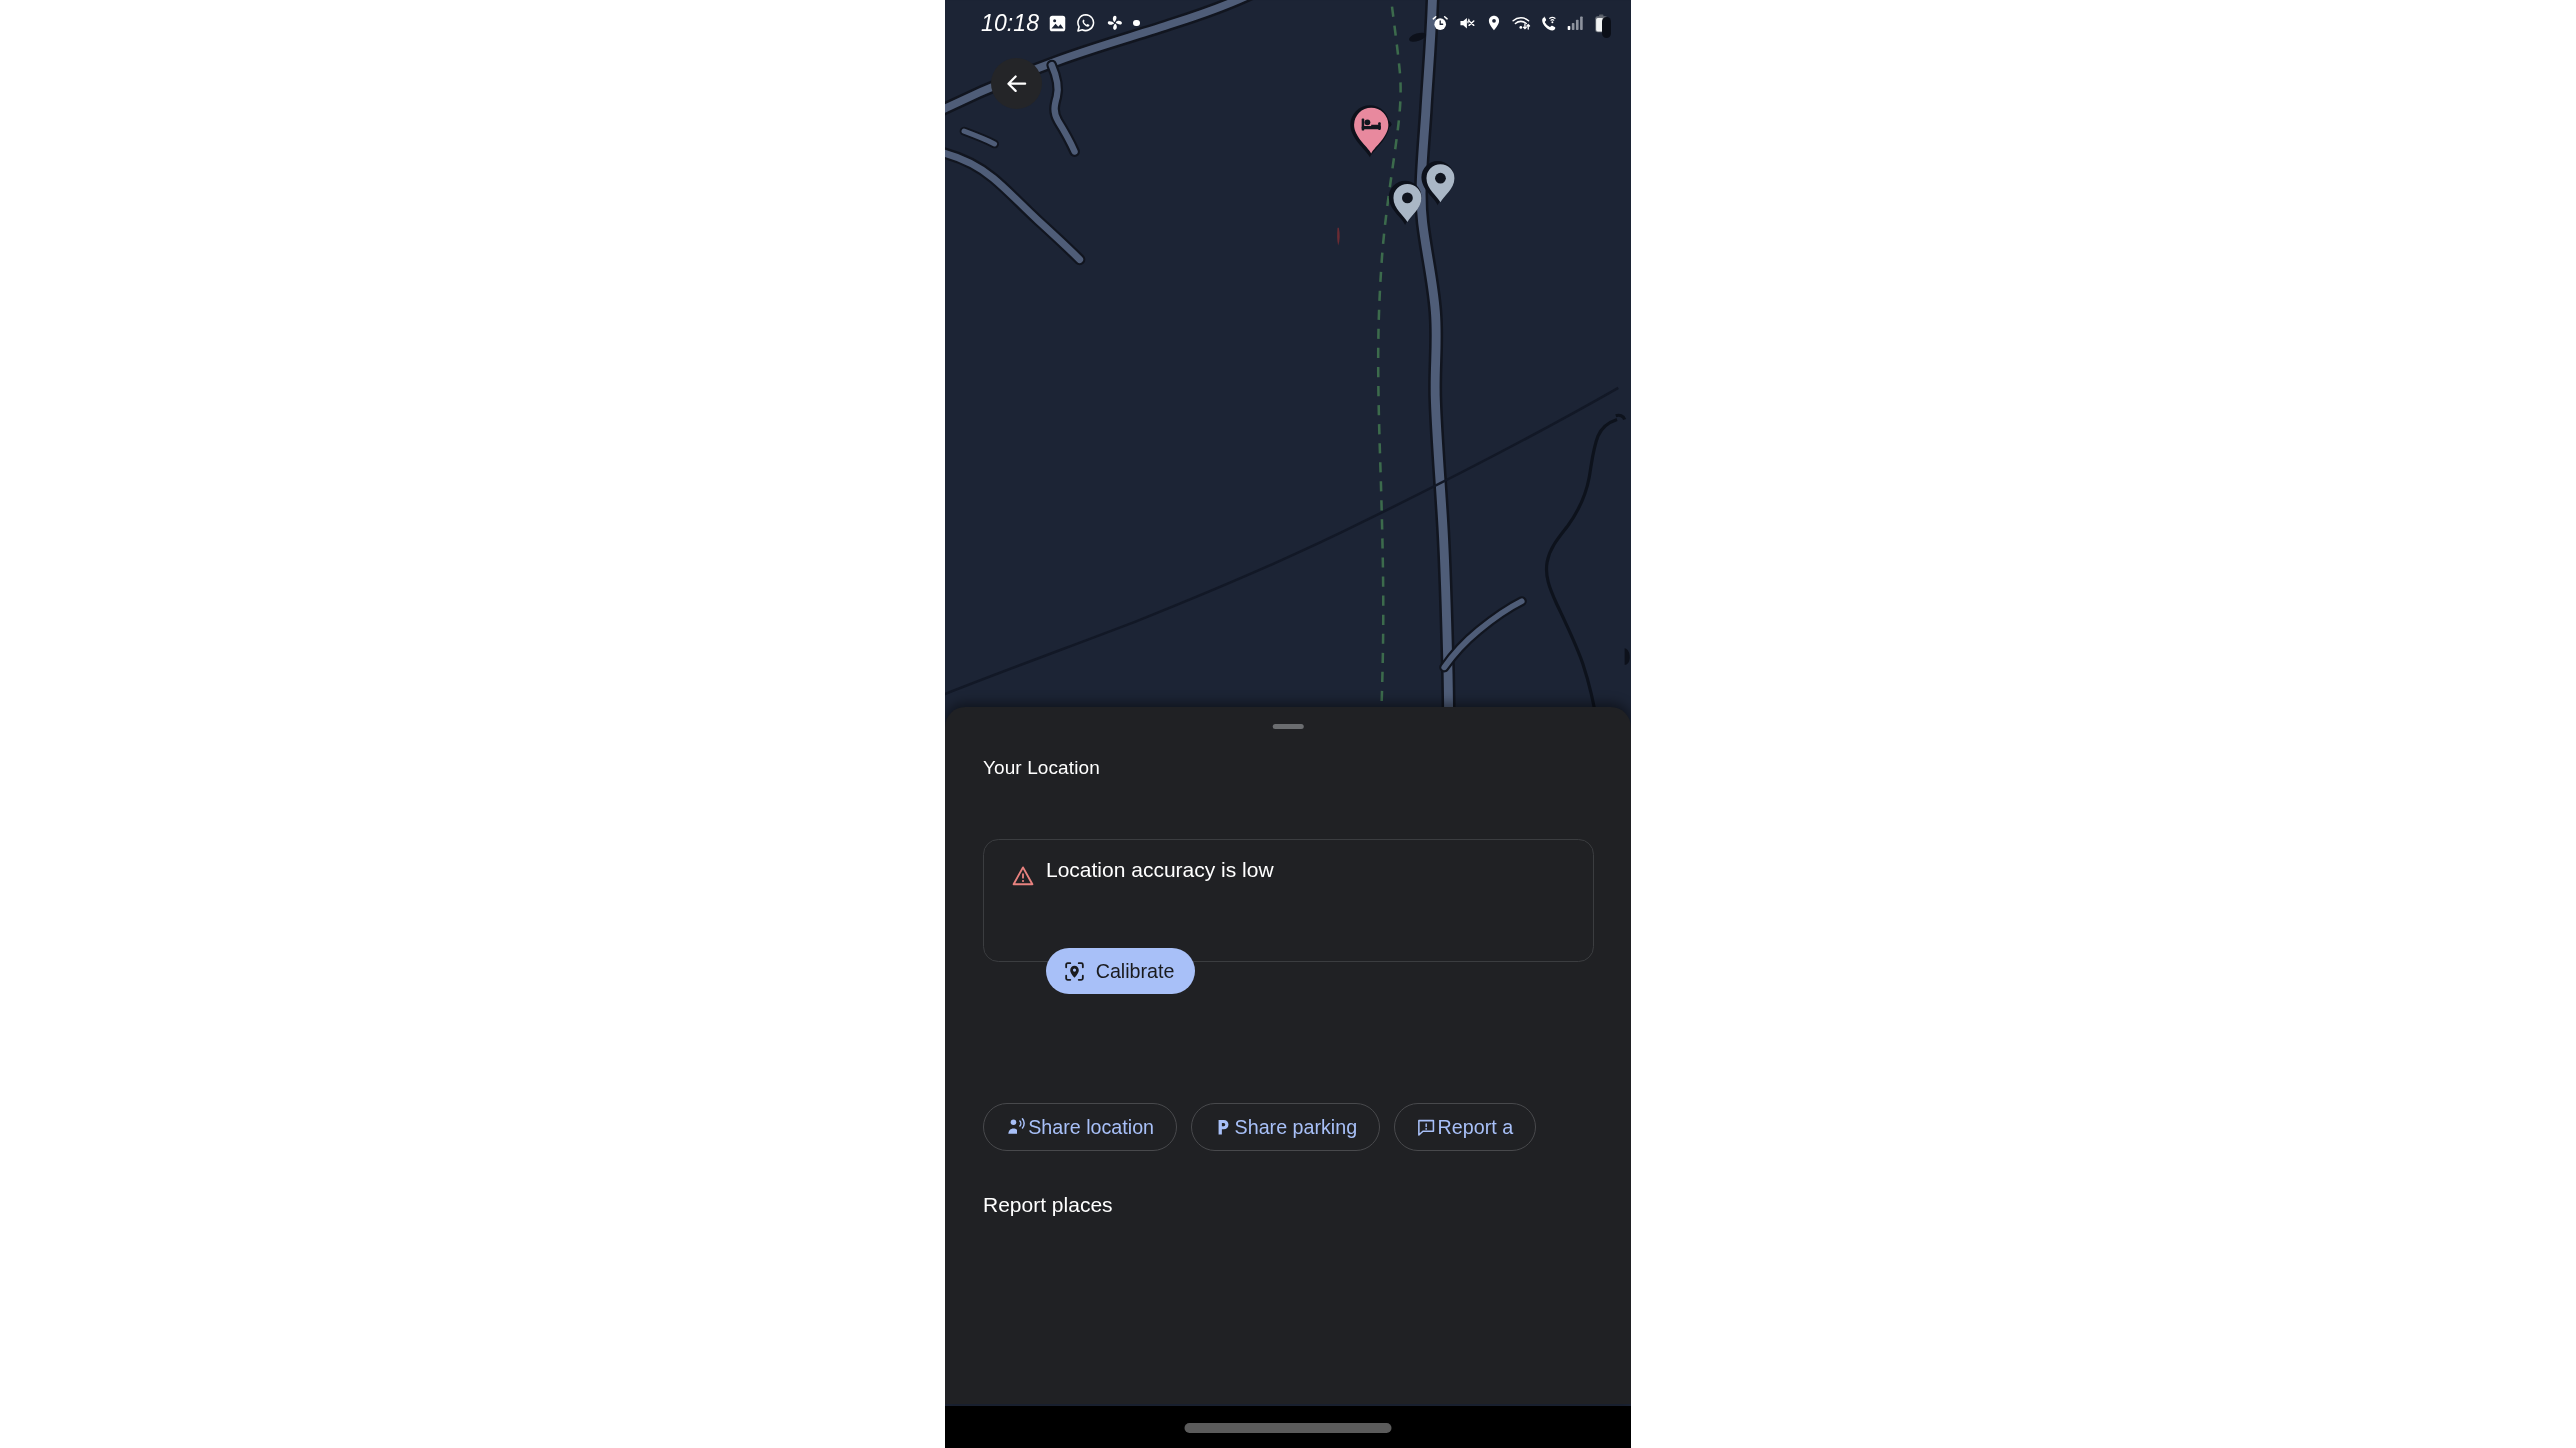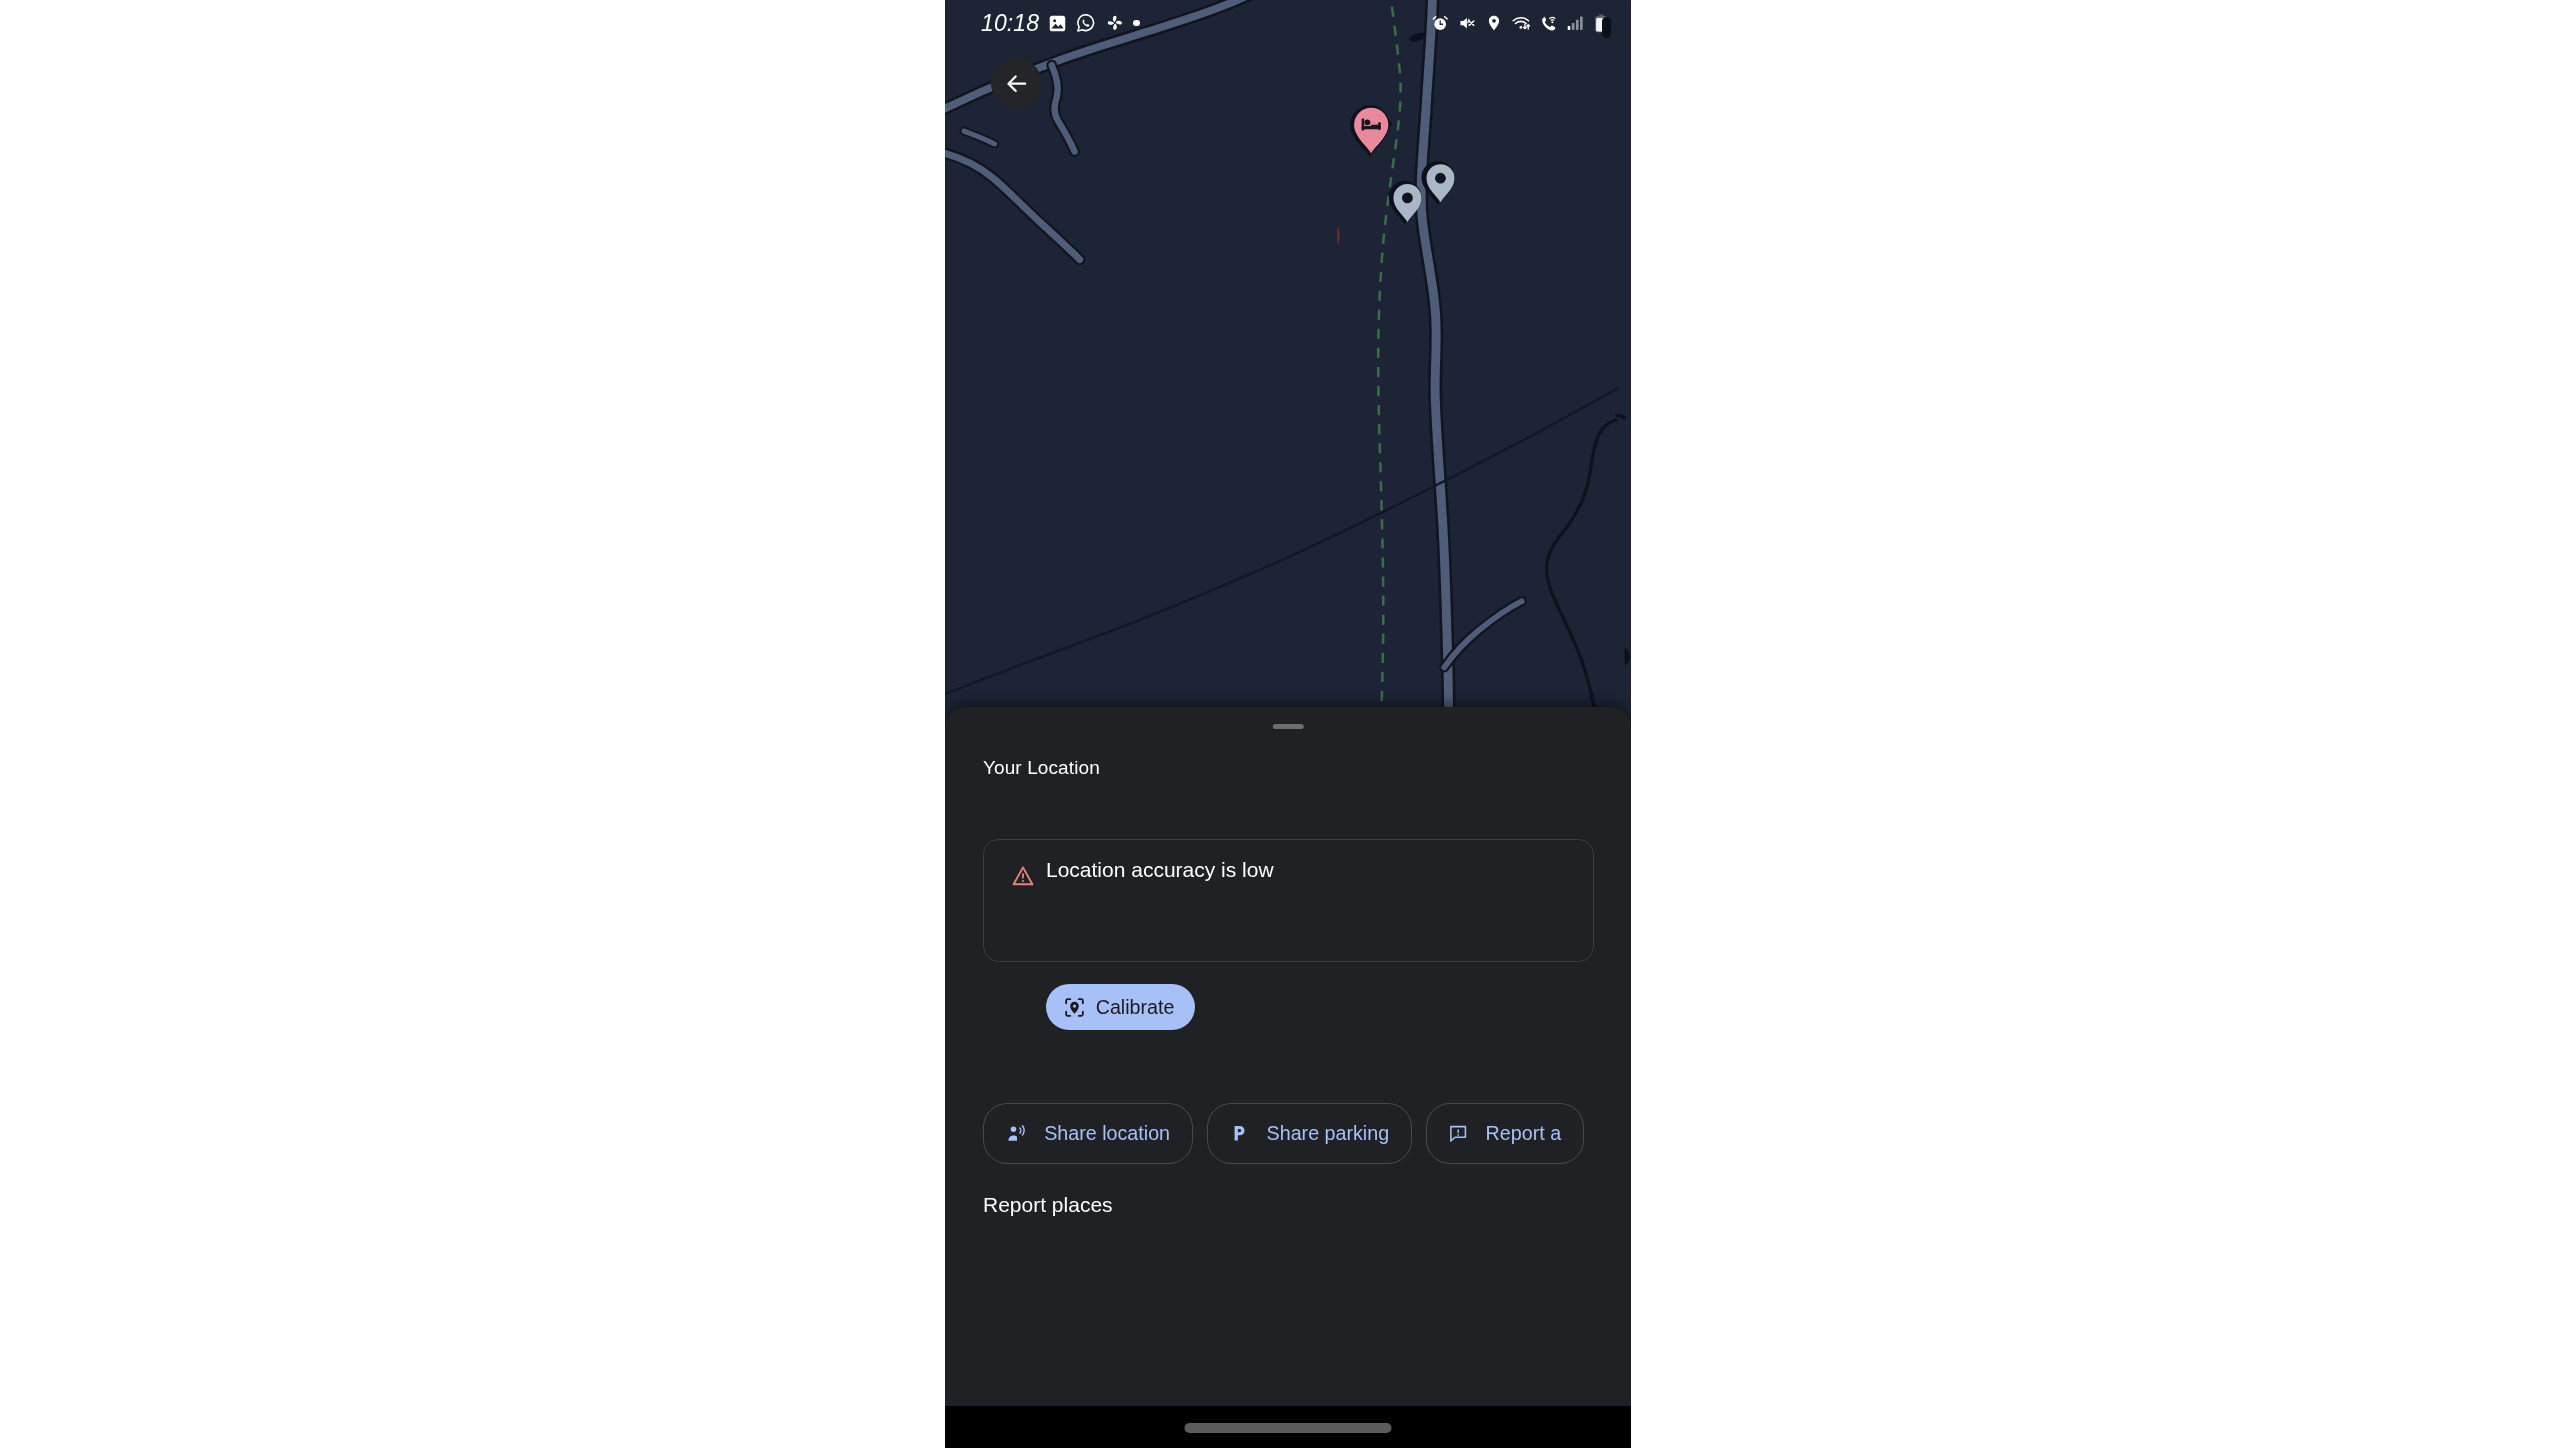--- a/index.html
+++ b/index.html
@@ -103,34 +103,33 @@
     width: 400px;
     font-size: 18px; line-height: 26px; color: #d8dadd; font-weight: 400;
   }
   #calibrate-btn {
     position: absolute; left: 62px; top: 108px;
     height: 46px; padding: 0 20.3px 0 16.5px;
     border: none; border-radius: 23px;
     background: #a8c0f8;
     display: inline-flex; align-items: center; gap: 10.2px;
     cursor: pointer;
-    margin-top: 36px;
   }
   #calibrate-label { font-size: 19.7px; color: #1a1b1e; font-family: "Liberation Sans", sans-serif; }
 
   
   #chips {
     position: absolute; left: 38px; top: 396px;
     display: flex; gap: 14px; white-space: nowrap;
   }
   .chip {
-    height: 61px; padding: 0 21.6px;
+    height: 48px; padding: 0 21.6px;
     border: 1.3px solid #48494c; border-radius: 24px;
     background: #202124;
-    display: inline-flex; align-items: center; gap: 17px;
+    display: inline-flex; align-items: center; gap: 1px;
     flex: 0 0 auto; cursor: pointer; justify-content: center;
   }
   .chip-label { font-size: 19.7px; color: #a8c0f8; }
 
   
   #nearby-title {
     position: absolute; left: 38px; top: 486px;
     font-size: 21px; color: #ffffff;
   }
 

